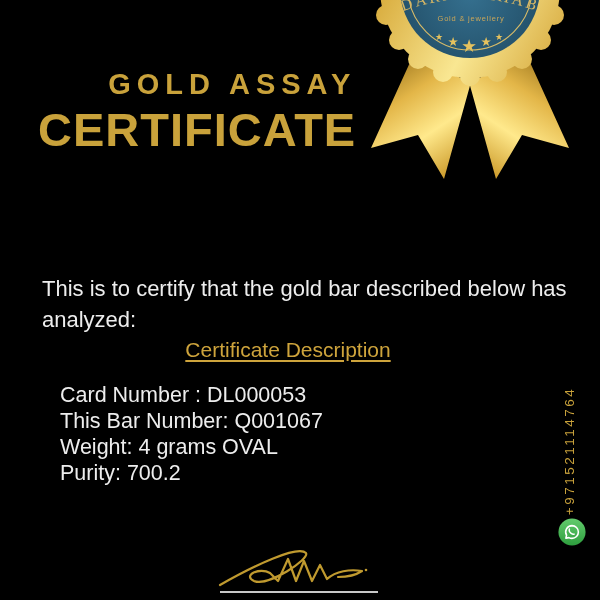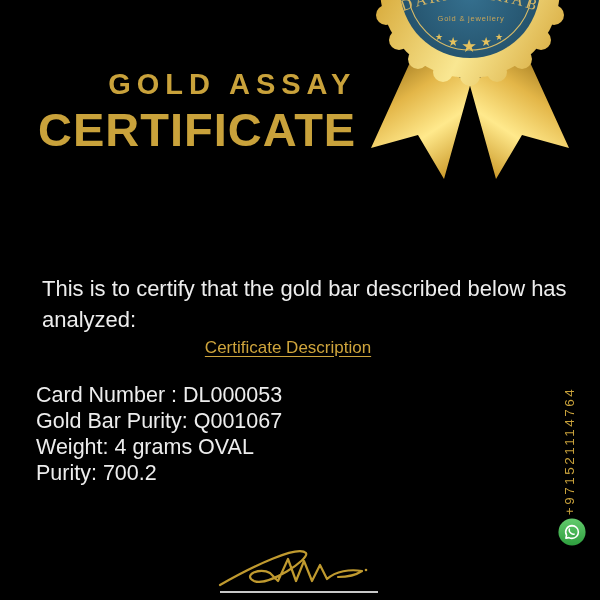--- a/index.html
+++ b/index.html
@@ -11,24 +11,24 @@
   .title-block{position:absolute;left:38px;top:68px;text-align:right;}
   .title-sub{color:#C9A23B;font-size:29px;font-weight:bold;letter-spacing:6px;white-space:nowrap;}
   .title-main{color:#C9A23B;font-size:47px;font-weight:bold;letter-spacing:1px;margin-top:1px;white-space:nowrap;}
 
   
   .intro{position:absolute;left:42px;top:239px;color:#EDEDED;font-size:22px;line-height:31px;margin-top:34px;}
   .intro div{white-space:nowrap;}
 
   
   .cert-desc{position:absolute;left:40px;top:338px;width:496px;text-align:center;
-             color:#CEA43C;font-size:17px;text-decoration:underline;text-underline-offset:3px;}
+             color:#CEA43C;font-size:21px;text-decoration:underline;text-underline-offset:3px;}
 
   
-  .details{position:absolute;left:36px;top:382px;color:#EDEDED;font-size:21.5px;line-height:26px;}
+  .details{position:absolute;left:60px;top:382px;color:#EDEDED;font-size:21.5px;line-height:26px;}
   .details div{white-space:nowrap;}
 
   
   .phone{position:absolute;left:500px;top:443px;width:140px;height:16px;
          transform:rotate(-90deg);transform-origin:center;
          color:#C9A23B;font-size:13.5px;letter-spacing:2.5px;text-align:center;white-space:nowrap;}
 
   
   .whatsapp{position:absolute;left:558px;top:518px;width:28px;height:28px;cursor:pointer;}
 
@@ -113,21 +113,21 @@
 
   <div class="intro">
     <div>This is to certify that the gold bar described below has</div>
     <div>analyzed:</div>
   </div>
 
   <div class="cert-desc">Certificate Description</div>
 
   <div class="details">
     <div>Card Number : DL000053</div>
-    <div>Gold Bar Purity: Q001067</div>
+    <div>This Bar Number: Q001067</div>
     <div>Weight: 4 grams OVAL</div>
     <div>Purity: 700.2</div>
   </div>
 
   <div class="phone">+971521114764</div>
 
   <svg class="whatsapp" viewBox="0 0 32 32">
     <defs>
       <linearGradient id="waGrad" x1="0" y1="0" x2="0" y2="1">
         <stop offset="0" stop-color="#63cb6d"></stop>

